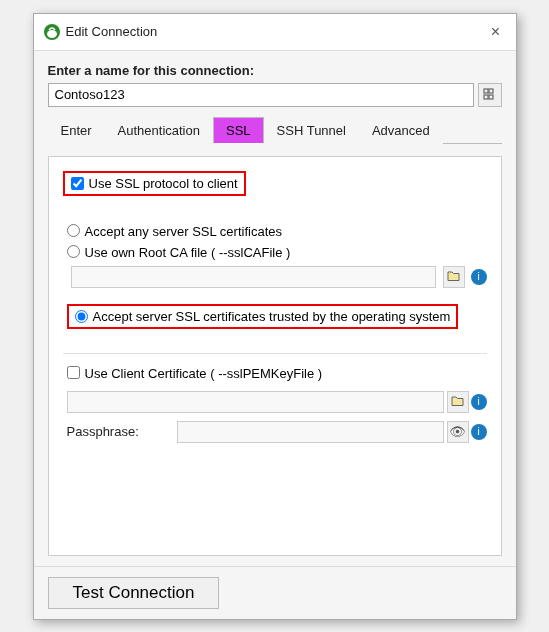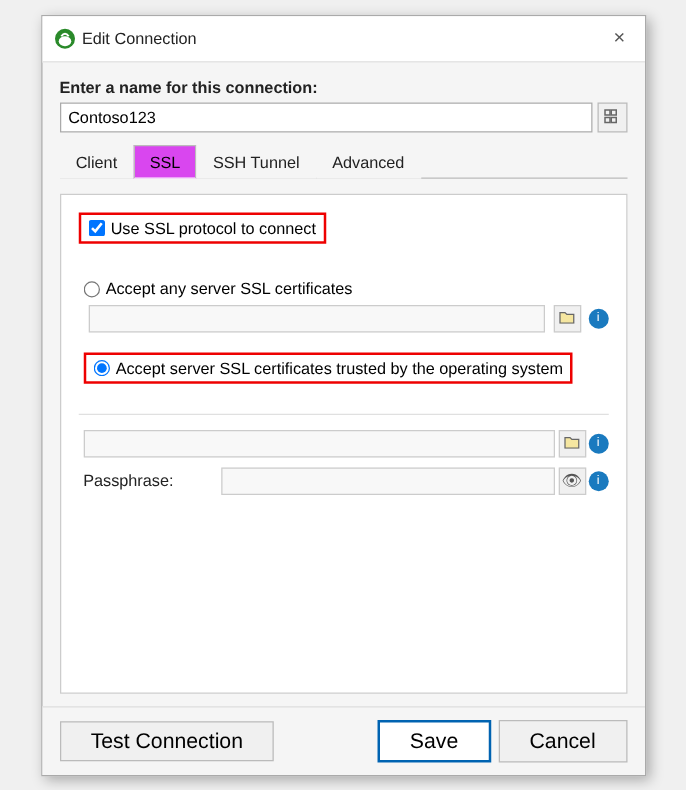--- a/index.html
+++ b/index.html
@@ -143,21 +143,21 @@
       cursor: pointer;
       font-size: 13px;
     }
 
     .radio-group {
       margin-bottom: 6px;
       padding-left: 4px;
     }
     .radio-option {
       display: flex;
-      align-items: flex-end;
+      align-items: flex-start;
       gap: 5px;
       margin-bottom: 6px;
       font-size: 13px;
     }
     .radio-option input[type="radio"] {
       margin: 0;
     }
 
     
     .highlighted-radio-box {
@@ -314,41 +314,46 @@
         <svg width="14" height="14" viewBox="0 0 14 14" fill="none">
           <rect x="1" y="1" width="4" height="4" stroke="#666" stroke-width="1.2"></rect>
           <rect x="6" y="1" width="4" height="4" stroke="#666" stroke-width="1.2"></rect>
           <rect x="1" y="7" width="4" height="4" stroke="#666" stroke-width="1.2"></rect>
           <rect x="6" y="7" width="4" height="4" stroke="#666" stroke-width="1.2"></rect>
         </svg>
       </button>
     </div>
 
     <div class="tabs">
-      <div class="tab">Client</div>
+      <div class="tab">Enter</div>
+      <div class="tab">Authentication</div>
       <div class="tab active">SSL</div>
       <div class="tab">SSH Tunnel</div>
       <div class="tab">Advanced</div>
     </div>
 
     <div class="content-area">
 
       <div style="margin-bottom:14px;">
         <div class="highlighted-box">
           <label>
             <input type="checkbox" checked="" style="">
-            <span>Use SSL protocol to connect</span>
+            <span>Use SSL protocol to client</span>
           </label>
         </div>
       </div>
 
       <div class="radio-group">
         <div class="radio-option">
           <input type="radio" name="ssl-cert" id="acceptAny" style="">
           <label for="acceptAny">Accept any server SSL certificates</label>
+        </div>
+        <div class="radio-option">
+          <input type="radio" name="ssl-cert" id="useOwnCA" style="">
+          <label for="useOwnCA">Use own Root CA file ( --sslCAFile )</label>
         </div>
         <div class="text-input-row">
           <input type="text" class="text-input-field" value="" style="">
           <button class="form-icon-btn">
             <span>
               <svg width="13" height="11" viewBox="0 0 13 11" fill="none">
                 <path d="M1 2h4l1.5 1.5H12v7H1V2z" stroke="#666" stroke-width="1" fill="#f5e6a0"></path>
               </svg>
             </span>
           </button>
@@ -360,20 +365,24 @@
             <label>
               <input type="radio" name="ssl-cert" id="acceptServer" checked="" style="">
               <span>Accept server SSL certificates trusted by the operating system</span>
             </label>
           </div>
         </div>
       </div>
 
       <hr class="divider">
 
+      <div class="radio-option" style="margin-bottom:10px; padding-left:4px;">
+        <input type="checkbox" id="useClientCert" style="">
+        <label for="useClientCert">Use Client Certificate ( --sslPEMKeyFile )</label>
+      </div>
 
       <div class="form-row">
         <input type="text" class="form-input" value="" style="">
         <button class="form-icon-btn">
           <span>
             <svg width="13" height="11" viewBox="0 0 13 11" fill="none">
               <path d="M1 2h4l1.5 1.5H12v7H1V2z" stroke="#666" stroke-width="1" fill="#f5e6a0"></path>
             </svg>
           </span>
         </button>
@@ -388,18 +397,14 @@
         </button>
         <div class="info-icon">i</div>
       </div>
 
 
     </div>
   </div>
 
   <div class="dialog-footer">
     <button class="btn">Test Connection</button>
-    <div class="btn-group">
-      <button class="btn btn-primary">Save</button>
-      <button class="btn">Cancel</button>
-    </div>
   </div>
 </div>
 
 </body></html>

